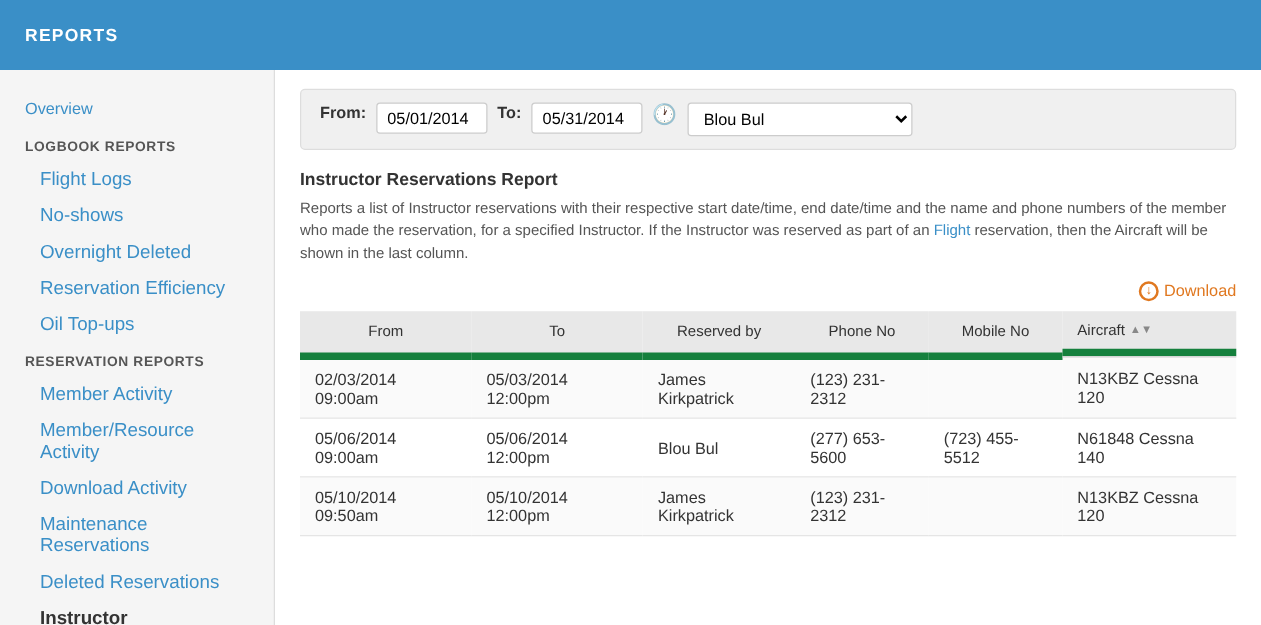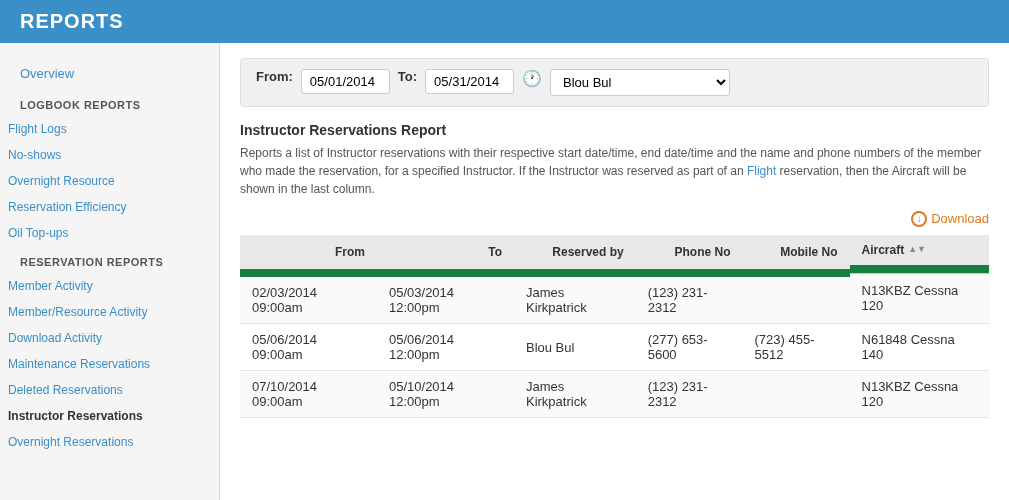--- a/index.html
+++ b/index.html
@@ -1,22 +1,22 @@
 <!DOCTYPE html>
 <html><head>
   <meta charset="utf-8">
   <style>
     * { box-sizing: border-box; margin: 0; padding: 0; }
     body { font-family: Arial, Helvetica, sans-serif; font-size: 13px; background: #f0f0f0; color: #333; }
 
     .app-header {
       background: #3a8fc7;
-      padding: 10px 20px;
+      padding: 20px 20px;
       color: white;
-      font-size: 20px;
+      font-size: 14px;
       font-weight: bold;
       letter-spacing: 1px;
     }
 
     .main-layout {
       display: flex;
       min-height: 460px;
       background: #f5f5f5;
     }
 
@@ -37,24 +37,24 @@
 
     .sidebar-section-title {
       padding: 10px 20px 5px;
       font-weight: bold;
       font-size: 11px;
       color: #555;
       letter-spacing: 0.5px;
     }
 
     .sidebar-item {
-      padding: 6px 8px;
+      padding: 6px 32px;
       color: #3a8fc7;
       cursor: pointer;
-      font-size: 12px;
+      font-size: 15px;
     }
 
     .sidebar-item.active {
       font-weight: bold;
       color: #333;
     }
 
     .content {
       flex: 1;
       padding: 15px 20px;
@@ -151,25 +151,25 @@
       font-size: 13px;
     }
 
     thead tr {
       background: #e8e8e8;
       border-bottom: 1px solid #ccc;
     }
 
     thead th {
       padding: 8px 12px;
-      text-align: right;
-      font-weight: bold;
+      text-align: center;
+      font-weight: normal;
       color: #333;
       font-size: 12px;
-      border-bottom: 8px solid #15803d;
+      border-bottom: 6px solid #15803d;
     }
 
     thead th:last-child {
       display: flex;
       align-items: center;
       gap: 4px;
     }
 
     tbody tr {
       border-bottom: 1px solid #e5e5e5;
@@ -206,21 +206,21 @@
 
 <div class="main-layout">
 
   <div class="sidebar">
     <div class="sidebar-overview">Overview</div>
 
     <div class="sidebar-section-title">LOGBOOK REPORTS</div>
 
     <div class="sidebar-item">Flight Logs</div>
     <div class="sidebar-item">No-shows</div>
-    <div class="sidebar-item">Overnight Resource</div>
+    <div class="sidebar-item">Overnight Deleted</div>
     <div class="sidebar-item">Reservation Efficiency</div>
     <div class="sidebar-item">Oil Top-ups</div>
 
     <div class="sidebar-section-title">RESERVATION REPORTS</div>
 
     <div class="sidebar-item">Member Activity</div>
     <div class="sidebar-item">Member/Resource Activity</div>
     <div class="sidebar-item">Download Activity</div>
     <div class="sidebar-item">Maintenance Reservations</div>
     <div class="sidebar-item">Deleted Reservations</div>
@@ -278,21 +278,21 @@
     </tr>
           <tr>
       <td>05/06/2014 09:00am</td>
       <td>05/06/2014 12:00pm</td>
       <td>Blou Bul</td>
       <td>(277) 653-5600</td>
       <td>(723) 455-5512</td>
       <td>N61848 Cessna 140</td>
     </tr>
           <tr>
-      <td>07/10/2014 09:00am</td>
+      <td>05/10/2014 09:50am</td>
       <td>05/10/2014 12:00pm</td>
       <td>James Kirkpatrick</td>
       <td>(123) 231-2312</td>
       <td></td>
       <td>N13KBZ Cessna 120</td>
     </tr>
         </tbody>
     </table>
 
   </div>

